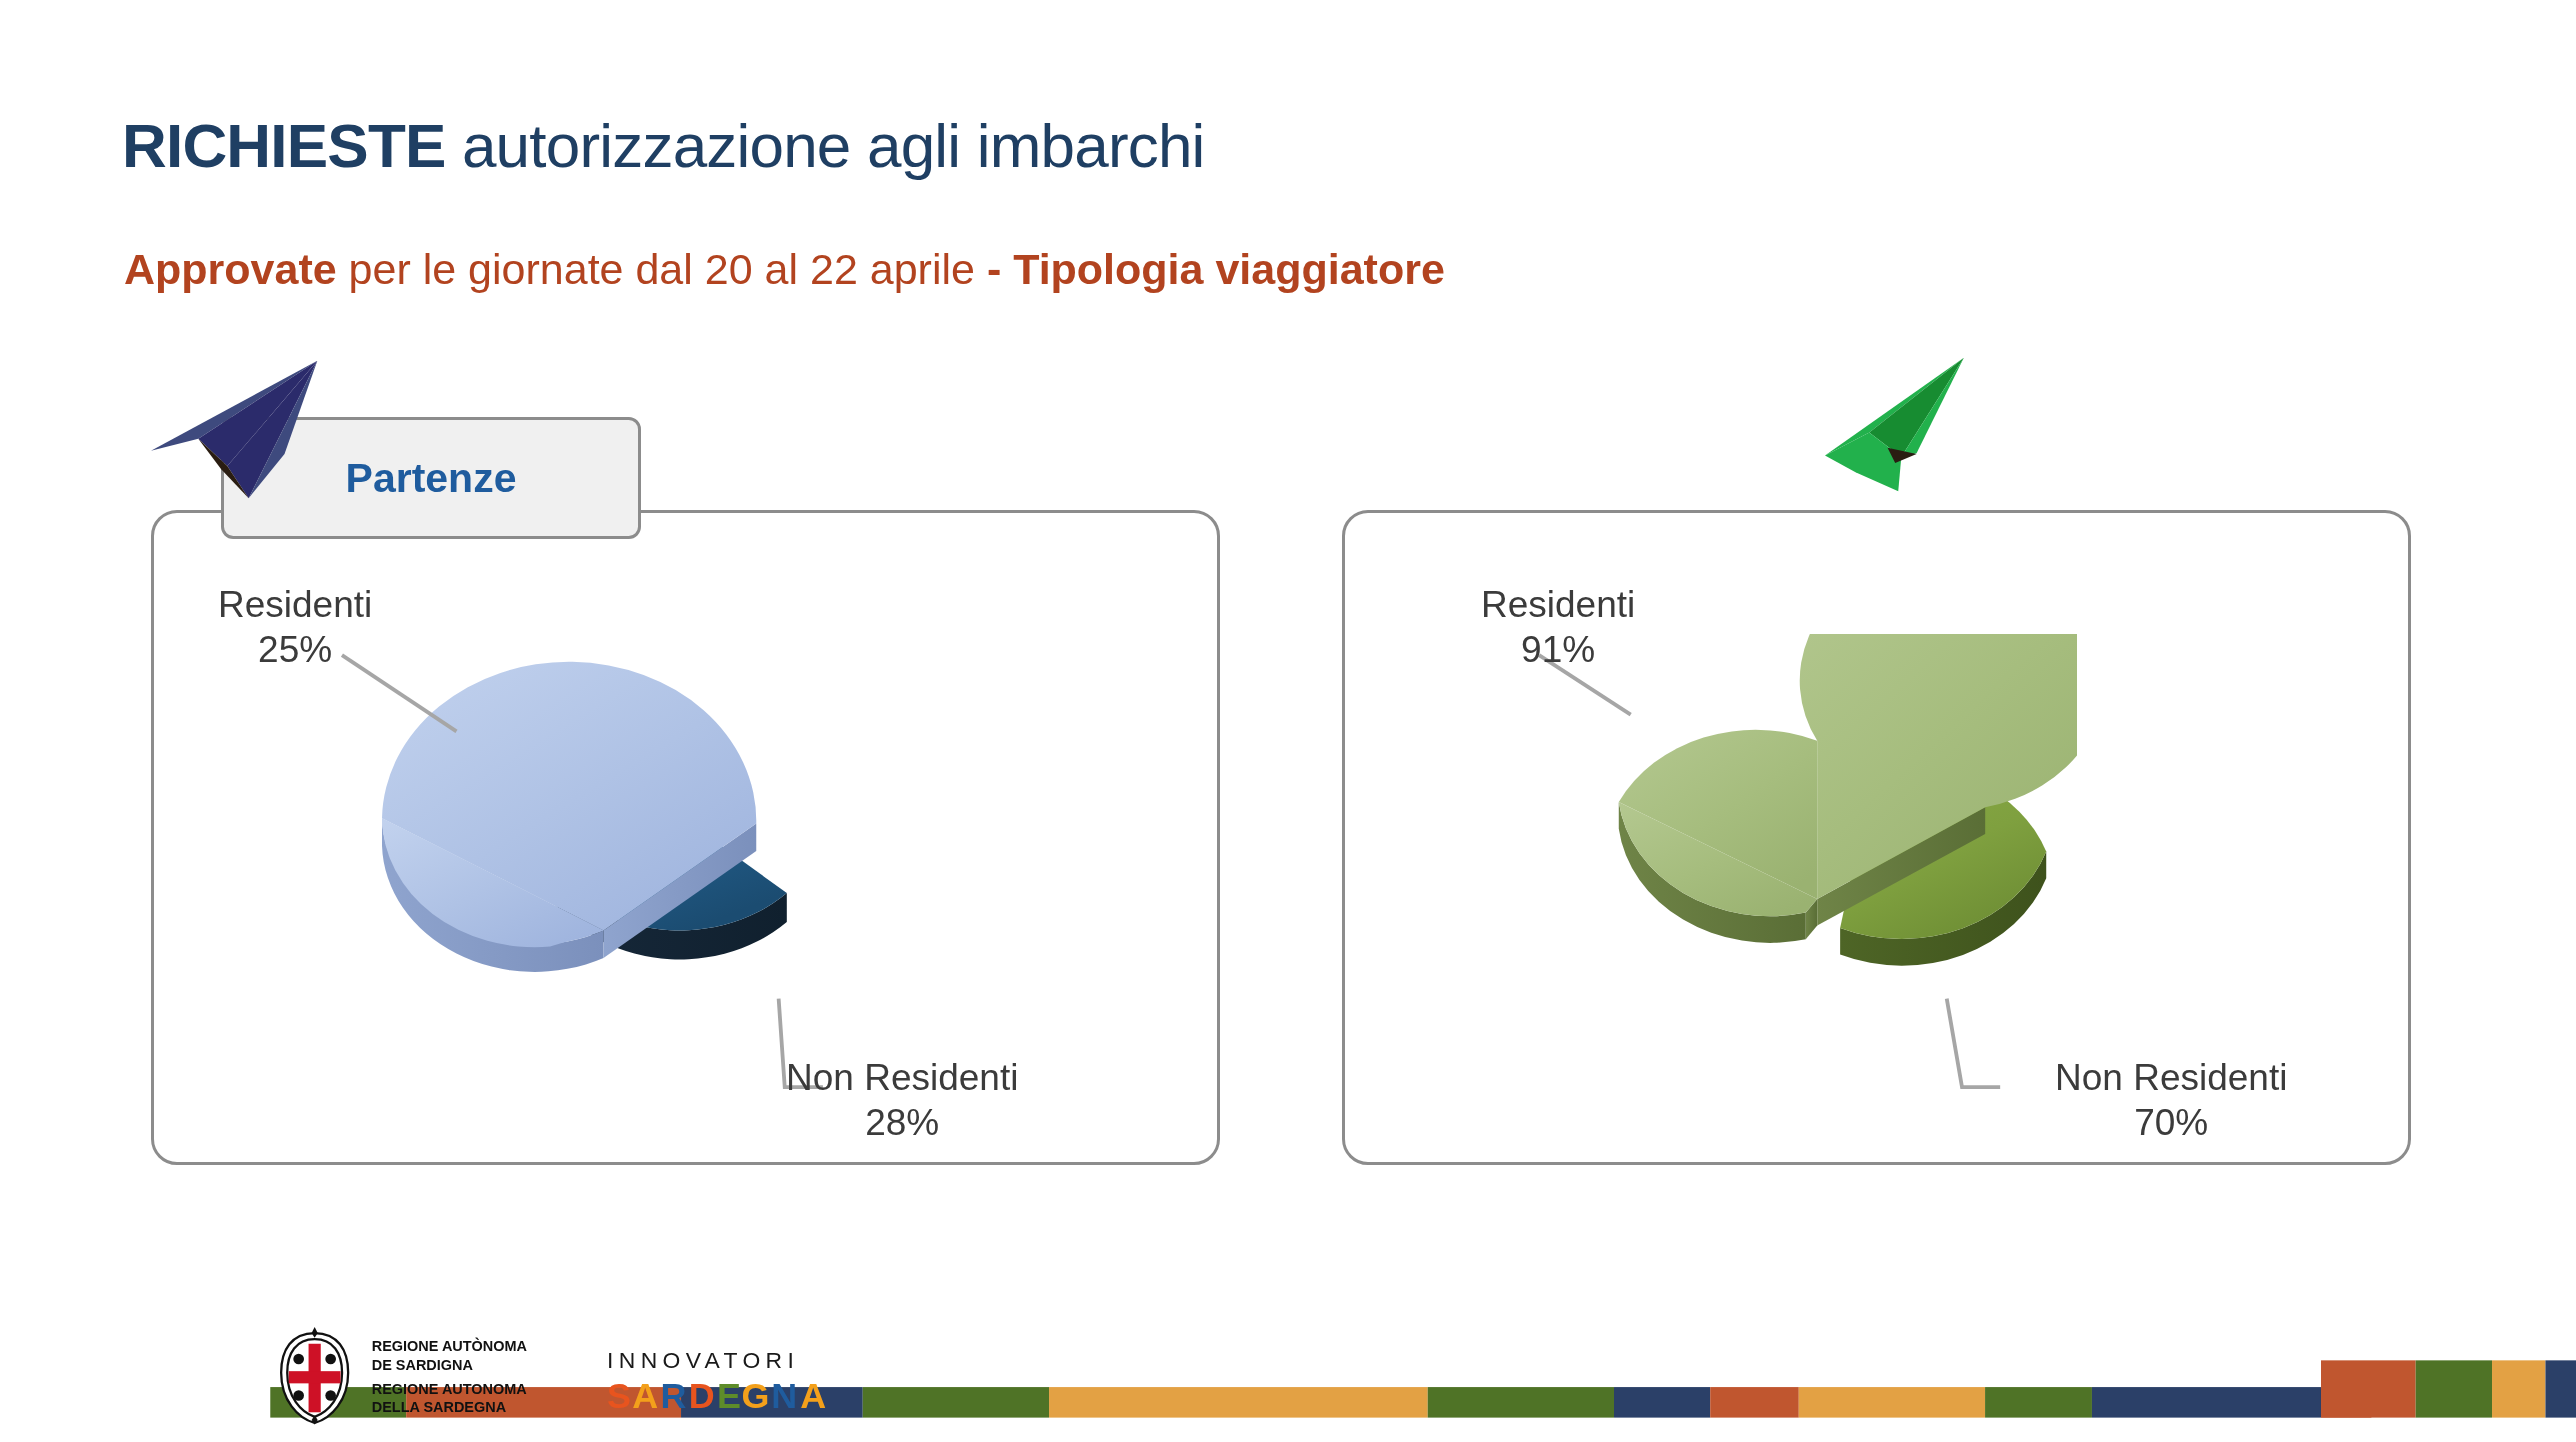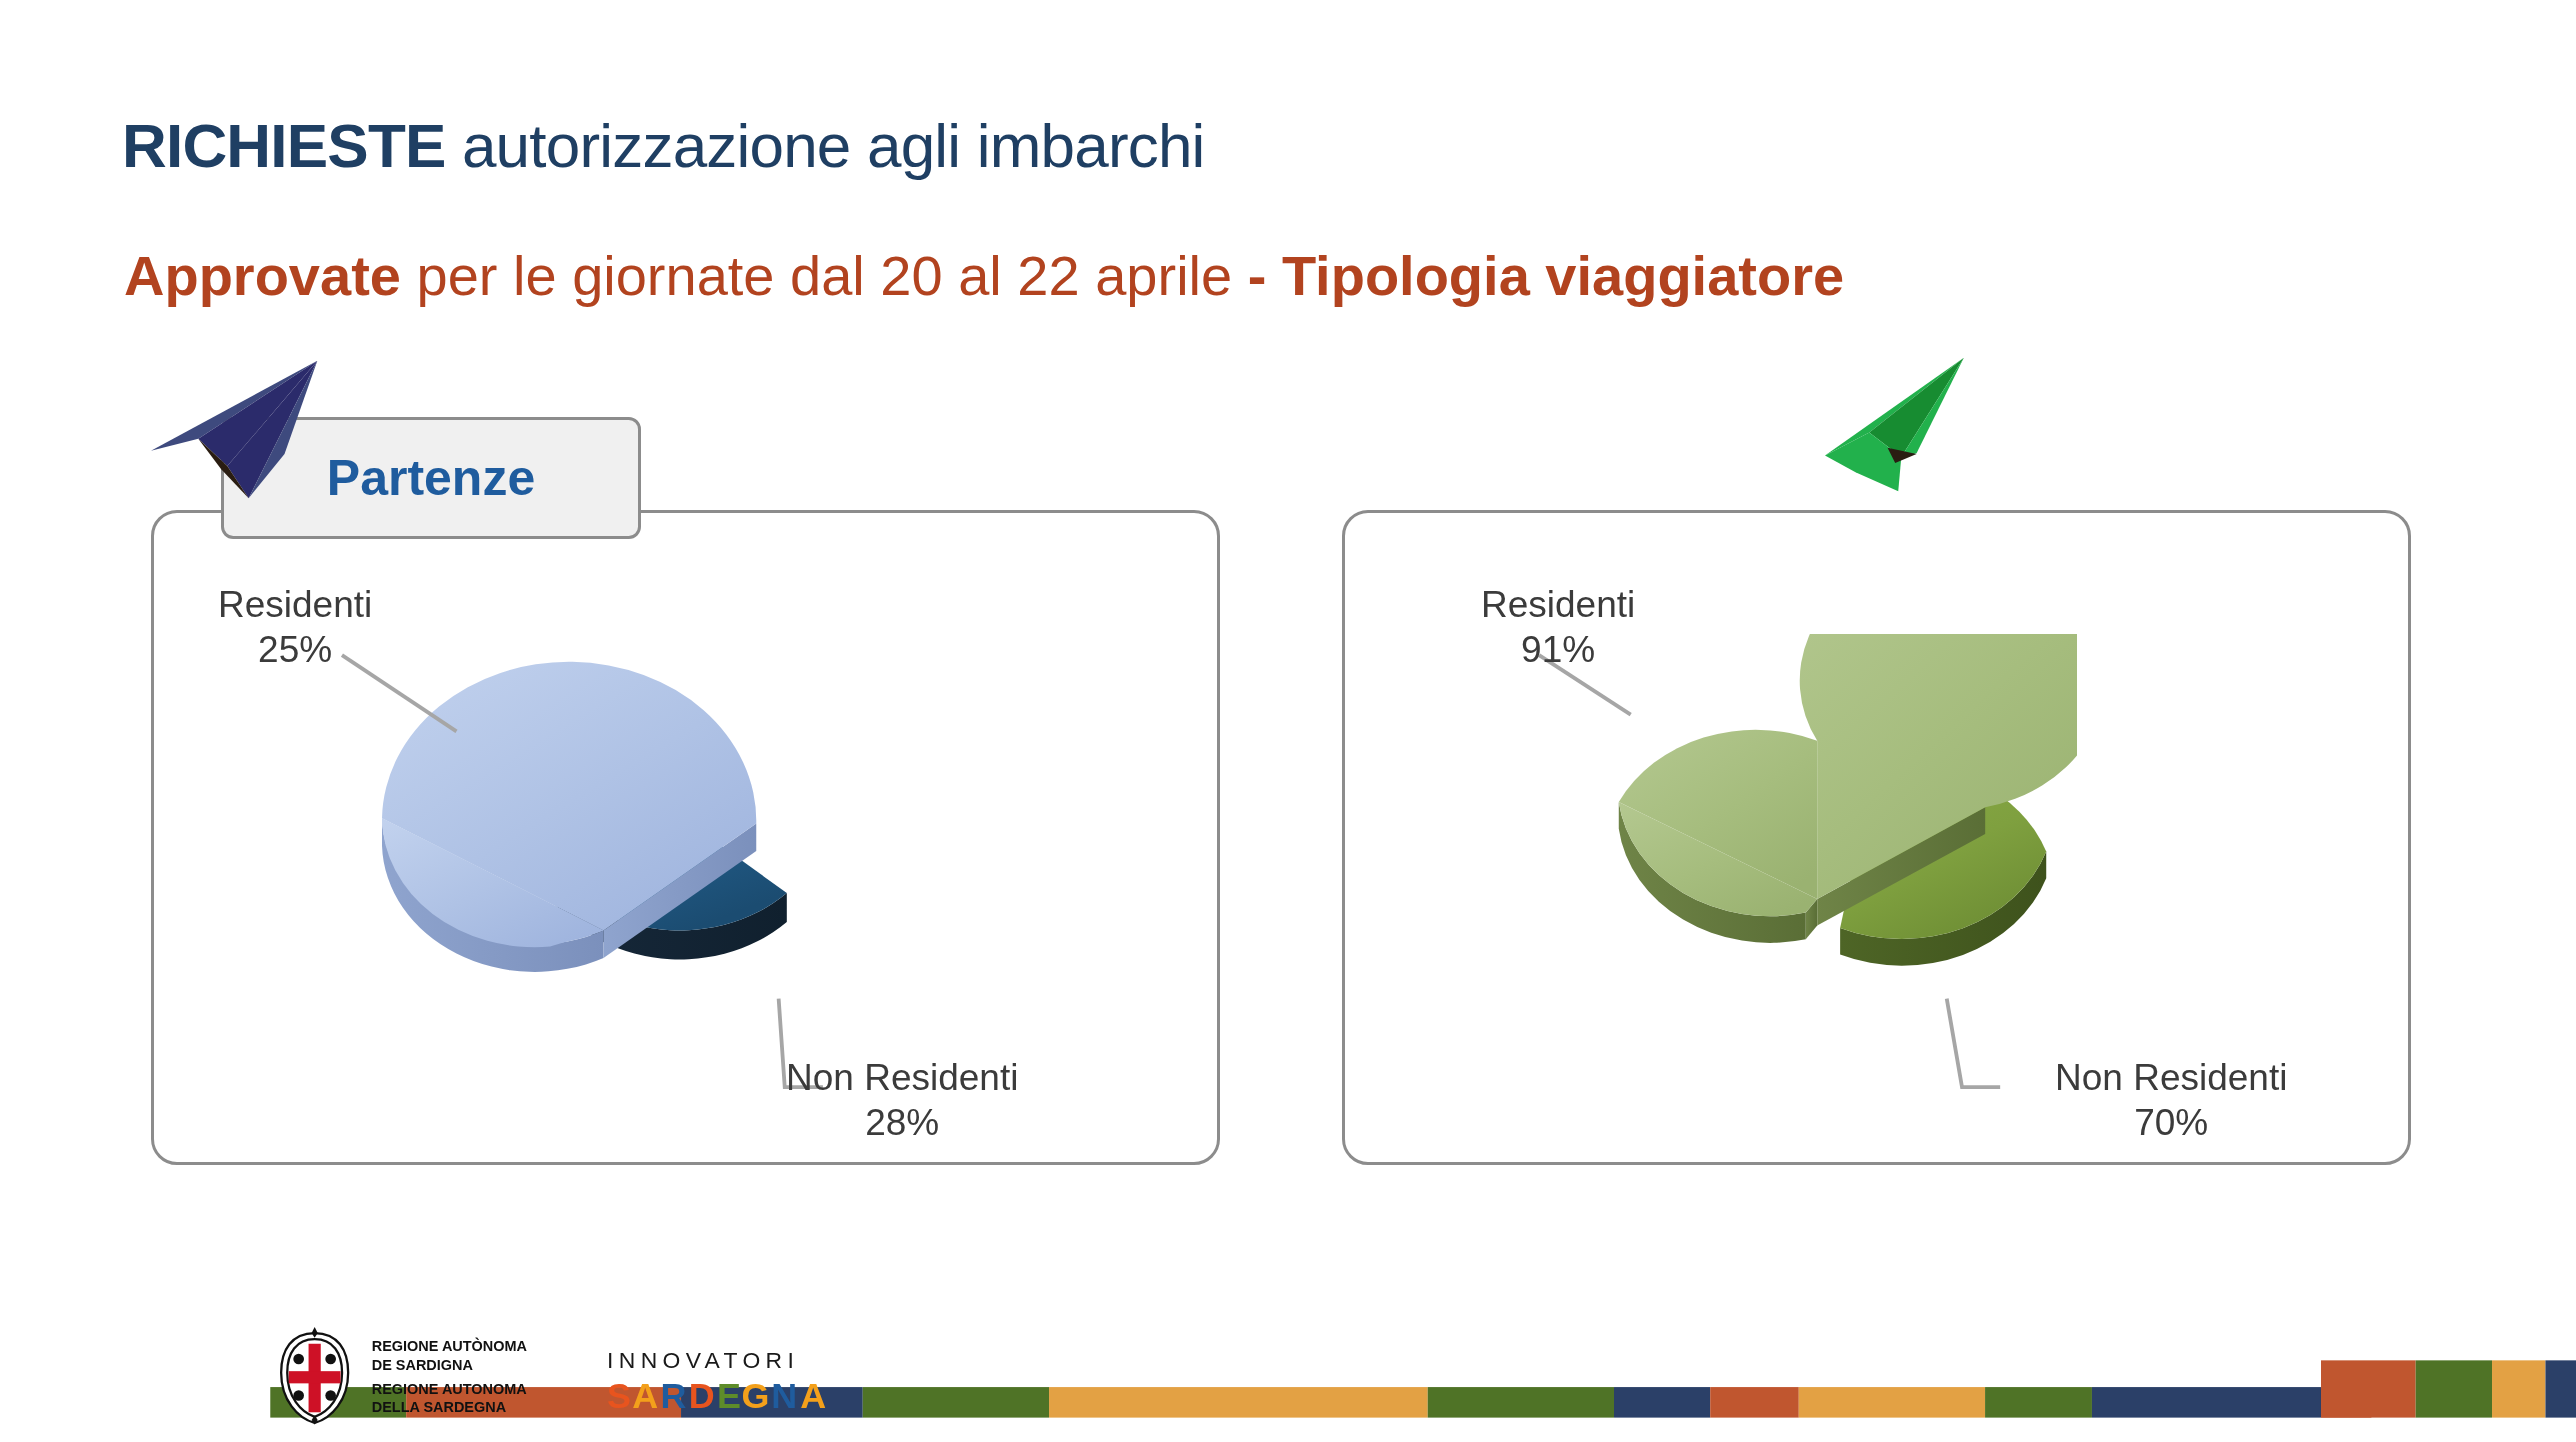--- a/index.html
+++ b/index.html
@@ -18,21 +18,21 @@
     font-size:62px;line-height:1.0;
     color:#1F3F63;
     letter-spacing:-0.8px;
     white-space:nowrap;
   }
   .title .strong{font-weight:700;}
   .title .light{font-weight:400;}
 
   .subtitle{
     position:absolute;left:124px;top:248px;
-    font-size:56px;line-height:1.0;
+    font-size:43px;line-height:1.0;
     color:#B2431F;
     white-space:nowrap;
   }
   .subtitle .strong{font-weight:700;}
   .subtitle .light{font-weight:400;}
 
   
   .panel{
     position:absolute;
     border:3.1px solid #8C8C8C;
@@ -44,21 +44,21 @@
   #panel-arrivi{left:1342px;top:510px;width:1069px;height:655px;}
 
   .tab{
     position:absolute;
     background:#F0F0F0;
     border:3.1px solid #8C8C8C;
     border-radius:12.2px;
     box-sizing:border-box;
     display:flex;align-items:center;justify-content:center;
     font-weight:700;
-    font-size:50px;
+    font-size:41px;
     letter-spacing:0px;
   }
   #tab-partenze{left:221px;top:417px;width:420px;height:122px;color:#1F5C9E;}
   #tab-arrivi{left:1435px;top:411px;width:420px;height:122px;color:#00A651;}
 
   
   .pie-wrap{position:absolute;}
   #pie-partenze{left:359px;top:641px;width:489px;height:443px;}
   #pie-arrivi{left:1588px;top:634px;width:489px;height:458px;}
 

